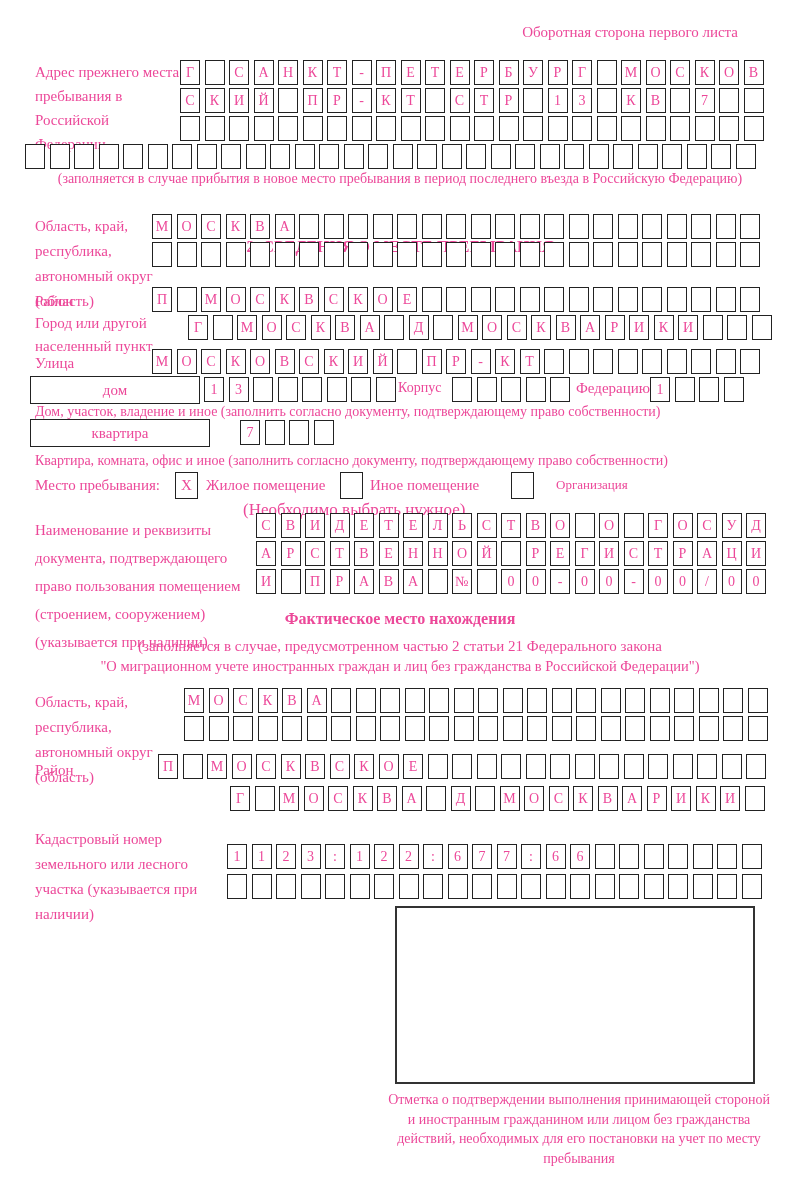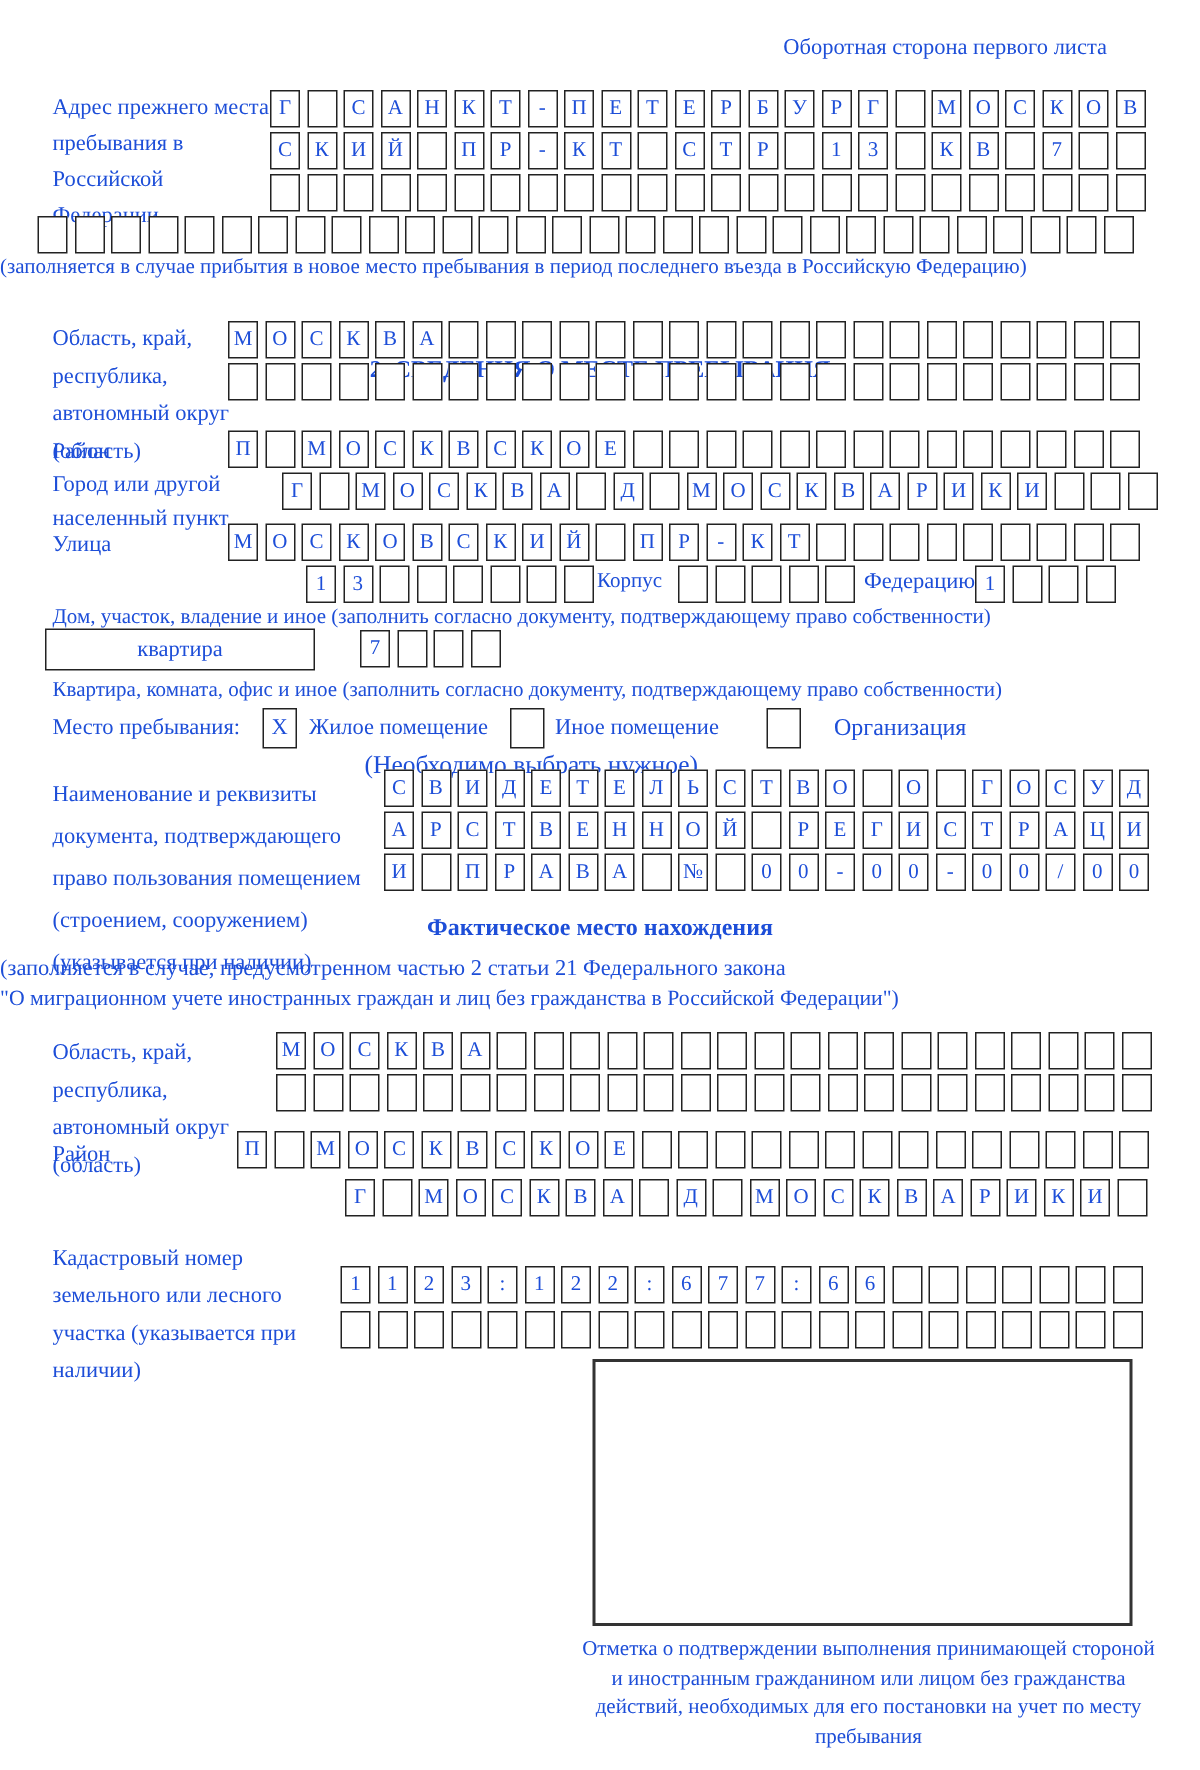--- a/index.html
+++ b/index.html
@@ -1,22 +1,22 @@
 <!DOCTYPE html>
 <html><head>
 <meta charset="utf-8">
 <style>
   html,body{margin:0;padding:0;background:#fff;}
   .page{position:relative;width:800px;height:1180px;background:#fff;
-        font-family:"Liberation Serif",serif;color:#1d4ed8;overflow:hidden;}
+        font-family:"Liberation Serif",serif;color:#ec4899;overflow:hidden;}
   .abs{position:absolute;}
   .lbl{position:absolute;font-size:15px;line-height:24px;}
   .cap{position:absolute;font-size:14px;}
   .hdr{position:absolute;left:0;width:800px;text-align:center;font-weight:bold;font-size:16px;}
-  .center{position:absolute;left:0;width:800px;text-align:left;}
+  .center{position:absolute;left:0;width:800px;text-align:center;}
   .cellrow{position:absolute;display:flex;gap:4.5px;}
   .cell{flex:none;box-sizing:border-box;width:20px;height:25px;border:1.6px solid #222;
         display:flex;align-items:center;justify-content:center;
         font-size:14px;background:#fff;}
   .wbox{position:absolute;box-sizing:border-box;border:1.6px solid #222;height:28px;
         display:flex;align-items:center;justify-content:center;font-size:15px;background:#fff;}
   .cb{position:absolute;box-sizing:border-box;width:23px;height:27px;border:1.6px solid #222;
       display:flex;align-items:center;justify-content:center;font-size:15px;background:#fff;}
   .stamp{position:absolute;box-sizing:border-box;border:2px solid #333;background:#fff;}
 </style>
@@ -277,20 +277,23 @@
       <span class="cell"></span>
       <span class="cell"></span>
       <span class="cell"></span>
       <span class="cell"></span>
       <span class="cell"></span>
       <span class="cell"></span>
       <span class="cell"></span>
       <span class="cell"></span>
     </div>
 
+  <div class="wbox" style="left:30px;top:376px;width:170px;">
+      <span>дом</span>
+    </div>
   <div class="cellrow" style="left:204px;top:377px;">
       <span class="cell">1</span>
       <span class="cell">3</span>
       <span class="cell"></span>
       <span class="cell"></span>
       <span class="cell"></span>
       <span class="cell"></span>
       <span class="cell"></span>
       <span class="cell"></span>
     </div>
@@ -321,21 +324,21 @@
       <span class="cell"></span>
     </div>
   <div class="cap" style="left:35px;top:453px;">Квартира, комната, офис и иное (заполнить согласно документу, подтверждающему право собственности)</div>
 
   <div class="abs" style="left:35px;top:477px;font-size:15px;">Место пребывания:</div>
   <div class="cb" style="left:175px;top:472px;">X</div>
   <div class="abs" style="left:206px;top:477px;font-size:15px;">Жилое помещение</div>
   <div class="cb" style="left:340px;top:472px;"></div>
   <div class="abs" style="left:370px;top:477px;font-size:15px;">Иное помещение</div>
   <div class="cb" style="left:511px;top:472px;"></div>
-  <div class="abs" style="left:556px;top:477px;font-size:16px;">Организация</div>
+  <div class="abs" style="left:556px;top:477px;font-size:13px;">Организация</div>
   <div class="abs" style="left:243px;top:500px;font-size:17px;">(Необходимо выбрать нужное)</div>
 
   <div class="lbl" style="left:35px;top:516px;width:220px;line-height:28px;">Наименование и реквизиты документа, подтверждающего право пользования помещением (строением, сооружением) (указывается при наличии)</div>
   <div class="cellrow" style="left:256px;top:513px;">
       <span class="cell">С</span>
       <span class="cell">В</span>
       <span class="cell">И</span>
       <span class="cell">Д</span>
       <span class="cell">Е</span>
       <span class="cell">Т</span>

